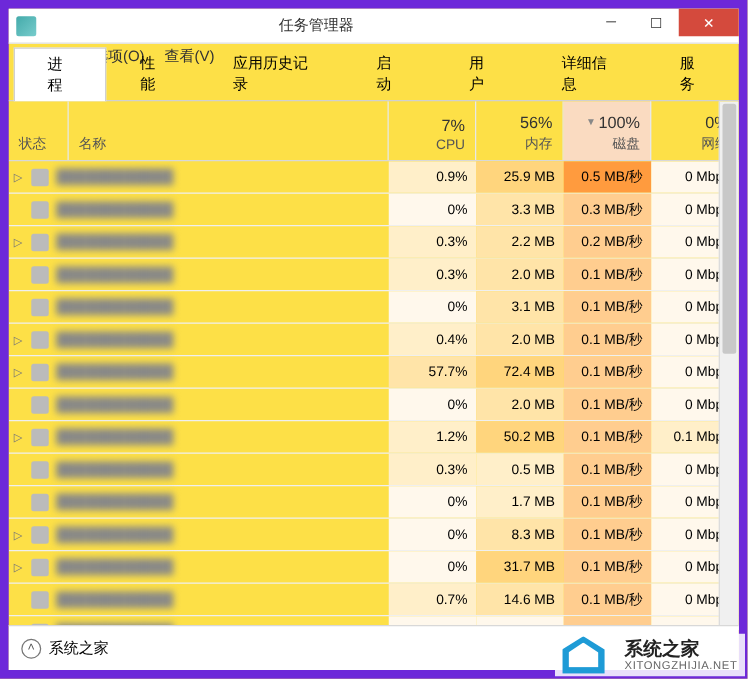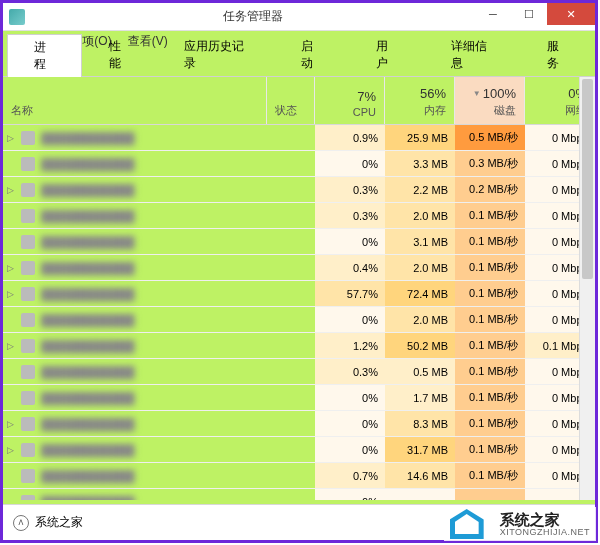--- a/index.html
+++ b/index.html
@@ -8,22 +8,22 @@
     font-size: 12px;
     width: 600px;
     height: 545px;
     background: #fff;
     position: relative;
     overflow: hidden;
   }
   .window {
     width: 598px;
     height: 543px;
-    border: 3px solid #6d28d9;
-    background: #bef264;
+    border: 7px solid #6d28d9;
+    background: #fde047;
     position: relative;
   }
   .titlebar {
     height: 28px;
     background: #fff;
     display: flex;
     align-items: center;
     border-bottom: 1px solid #e0e0e0;
   }
   .titlebar-icon {
@@ -208,25 +208,25 @@
       <div class="tab">应用历史记录</div>
       <div class="tab">启动</div>
       <div class="tab">用户</div>
       <div class="tab">详细信息</div>
       <div class="tab">服务</div>
     </div>
 
   <div class="table-area">
 
     <div class="thead">
+      <div class="th status">
+        <span>状态</span>
+      </div>
       <div class="th name">
         <span>名称</span>
-      </div>
-      <div class="th status">
-        <span>状态</span>
       </div>
       <div class="th metric">
         <span class="pct">7%</span>
         <span>CPU</span>
       </div>
       <div class="th metric">
         <span class="pct">56%</span>
         <span>内存</span>
       </div>
       <div class="th metric sorted">

